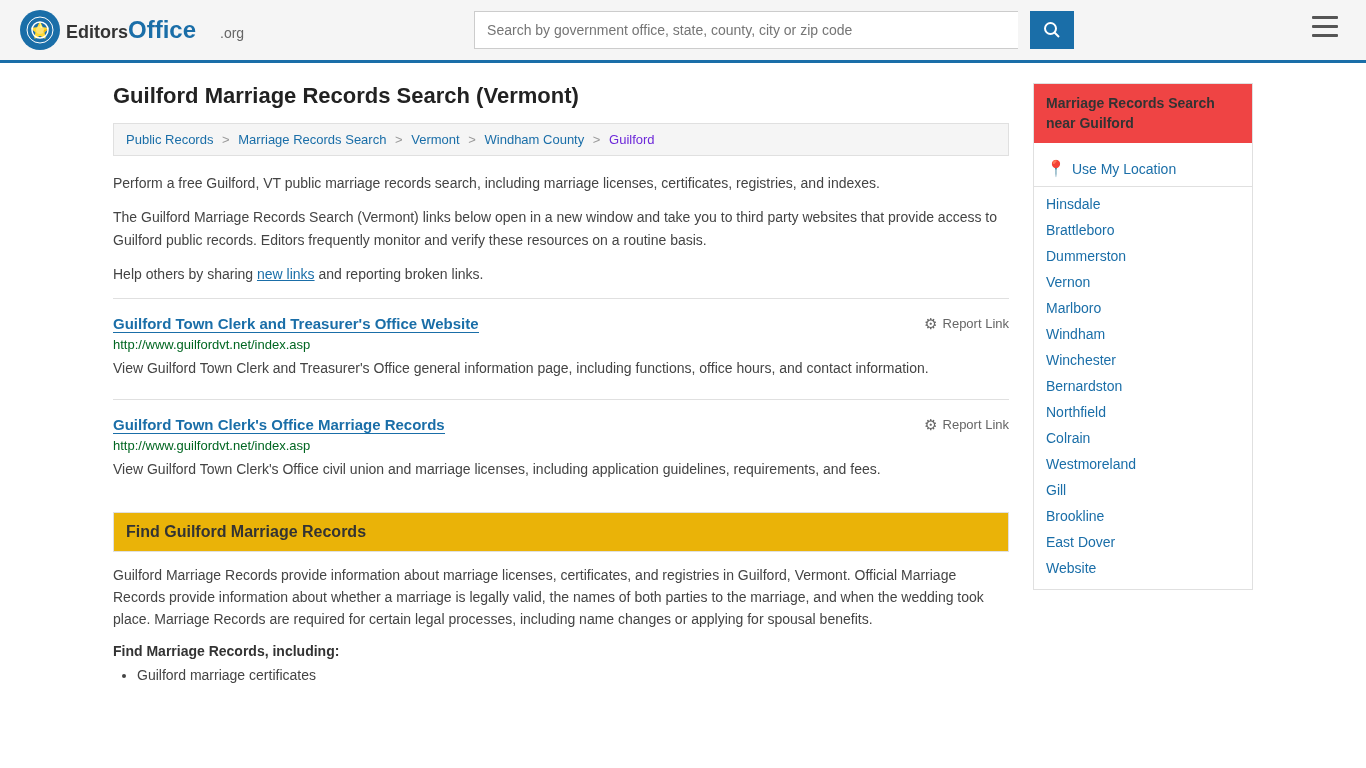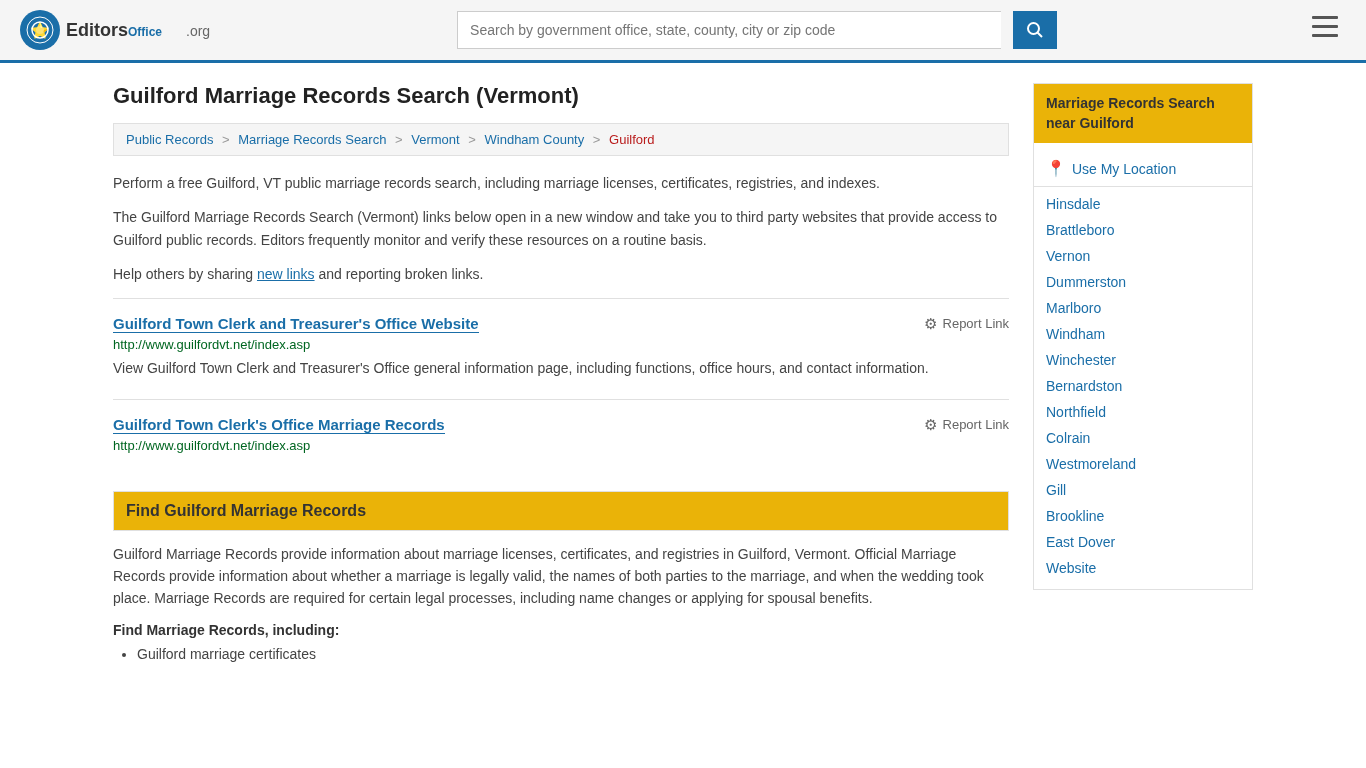--- a/index.html
+++ b/index.html
@@ -107,21 +107,21 @@
     }
     .breadcrumb a {
       color: #1a6ea8;
       text-decoration: none;
     }
     .breadcrumb .sep {
       margin: 0 5px;
       color: #999;
     }
     .breadcrumb .current {
-      color: #b91c1c;
+      color: #6d28d9;
     }
 
     
     .description {
       margin-bottom: 12px;
       line-height: 1.6;
       color: #444;
     }
     .description a {
       color: #1a6ea8;
@@ -200,21 +200,21 @@
     }
     .bullet-list li {
       margin-bottom: 4px;
     }
 
     
     .sidebar-box {
       border: 1px solid #e0e0e0;
     }
     .sidebar-title {
-      background: #eab308;
+      background: #ef4444;
       padding: 10px 12px;
       font-size: 14px;
       font-weight: bold;
       color: #333;
       line-height: 1.4;
     }
     .sidebar-list {
       padding: 8px 0;
     }
     .sidebar-item {
@@ -248,21 +248,21 @@
   <div class="logo-area">
     <div class="logo-circle">
       <svg width="28" height="28" viewBox="0 0 28 28" fill="none">
         <circle cx="14" cy="14" r="13" fill="#1a6ea8" stroke="white" stroke-width="1"></circle>
         <text x="14" y="20" text-anchor="middle" font-size="16" fill="white" font-family="Arial" font-weight="bold">⭐</text>
         <circle cx="14" cy="14" r="8" fill="none" stroke="white" stroke-width="1.5"></circle>
         <circle cx="14" cy="14" r="4" fill="white" opacity="0.3"></circle>
       </svg>
     </div>
     <div>
-      <span style="font-size:18px;font-weight:bold;color:#333;">Editors</span><span style="font-size:12px;font-weight:bold;color:#1a6ea8;">Office</span><span style="font-size:14px;color:#666;margin-left:24px;">.org</span>
+      <span style="font-size:18px;font-weight:bold;color:#333;">Editors</span><span style="font-size:24px;font-weight:bold;color:#1a6ea8;">Office</span><span style="font-size:14px;color:#666;margin-left:24px;">.org</span>
     </div>
   </div>
   <div class="search-area">
     <input class="search-input" type="text" placeholder="Search by government office, state, county, city or zip code" style="">
     <button class="search-btn">
       <svg width="18" height="18" viewBox="0 0 18 18" fill="white">
         <circle cx="7.5" cy="7.5" r="5.5" stroke="white" stroke-width="2" fill="none"></circle>
         <line x1="11.5" y1="11.5" x2="16" y2="16" stroke="white" stroke-width="2"></line>
       </svg>
     </button>
@@ -316,20 +316,21 @@
     </div>
         <div class="record-entry">
       <div class="record-header">
         <a class="record-title" href="#">Guilford Town Clerk's Office Marriage Records</a>
         <span class="report-link">
           <span class="wrench-icon">⚙</span>
           <span>Report Link</span>
         </span>
       </div>
       <div class="record-url">http://www.guilfordvt.net/index.asp</div>
+      <div class="record-desc">View Guilford Town Clerk's Office civil union and marriage licenses, including application guidelines, requirements, and fees.</div>
     </div>
       </div>
 
     <div class="section-heading">Find Guilford Marriage Records</div>
     <p class="body-text">Guilford Marriage Records provide information about marriage licenses, certificates, and registries in Guilford, Vermont. Official Marriage Records provide information about whether a marriage is legally valid, the names of both parties to the marriage, and when the wedding took place. Marriage Records are required for certain legal processes, including name changes or applying for spousal benefits.</p>
     <p class="find-heading">Find Marriage Records, including:</p>
     <ul class="bullet-list" id="bullets-list">
         <li>Guilford marriage certificates</li>
       </ul>
 
@@ -344,24 +345,24 @@
           <a href="#">Use My Location</a>
         </div>
         <div id="sidebar-links">
             <div class="sidebar-item">
               <a href="#">Hinsdale</a>
             </div>
             <div class="sidebar-item">
               <a href="#">Brattleboro</a>
             </div>
             <div class="sidebar-item">
+              <a href="#">Dummerston</a>
+            </div>
+            <div class="sidebar-item">
               <a href="#">Vernon</a>
-            </div>
-            <div class="sidebar-item">
-              <a href="#">Dummerston</a>
             </div>
             <div class="sidebar-item">
               <a href="#">Marlboro</a>
             </div>
             <div class="sidebar-item">
               <a href="#">Windham</a>
             </div>
             <div class="sidebar-item">
               <a href="#">Winchester</a>
             </div>

